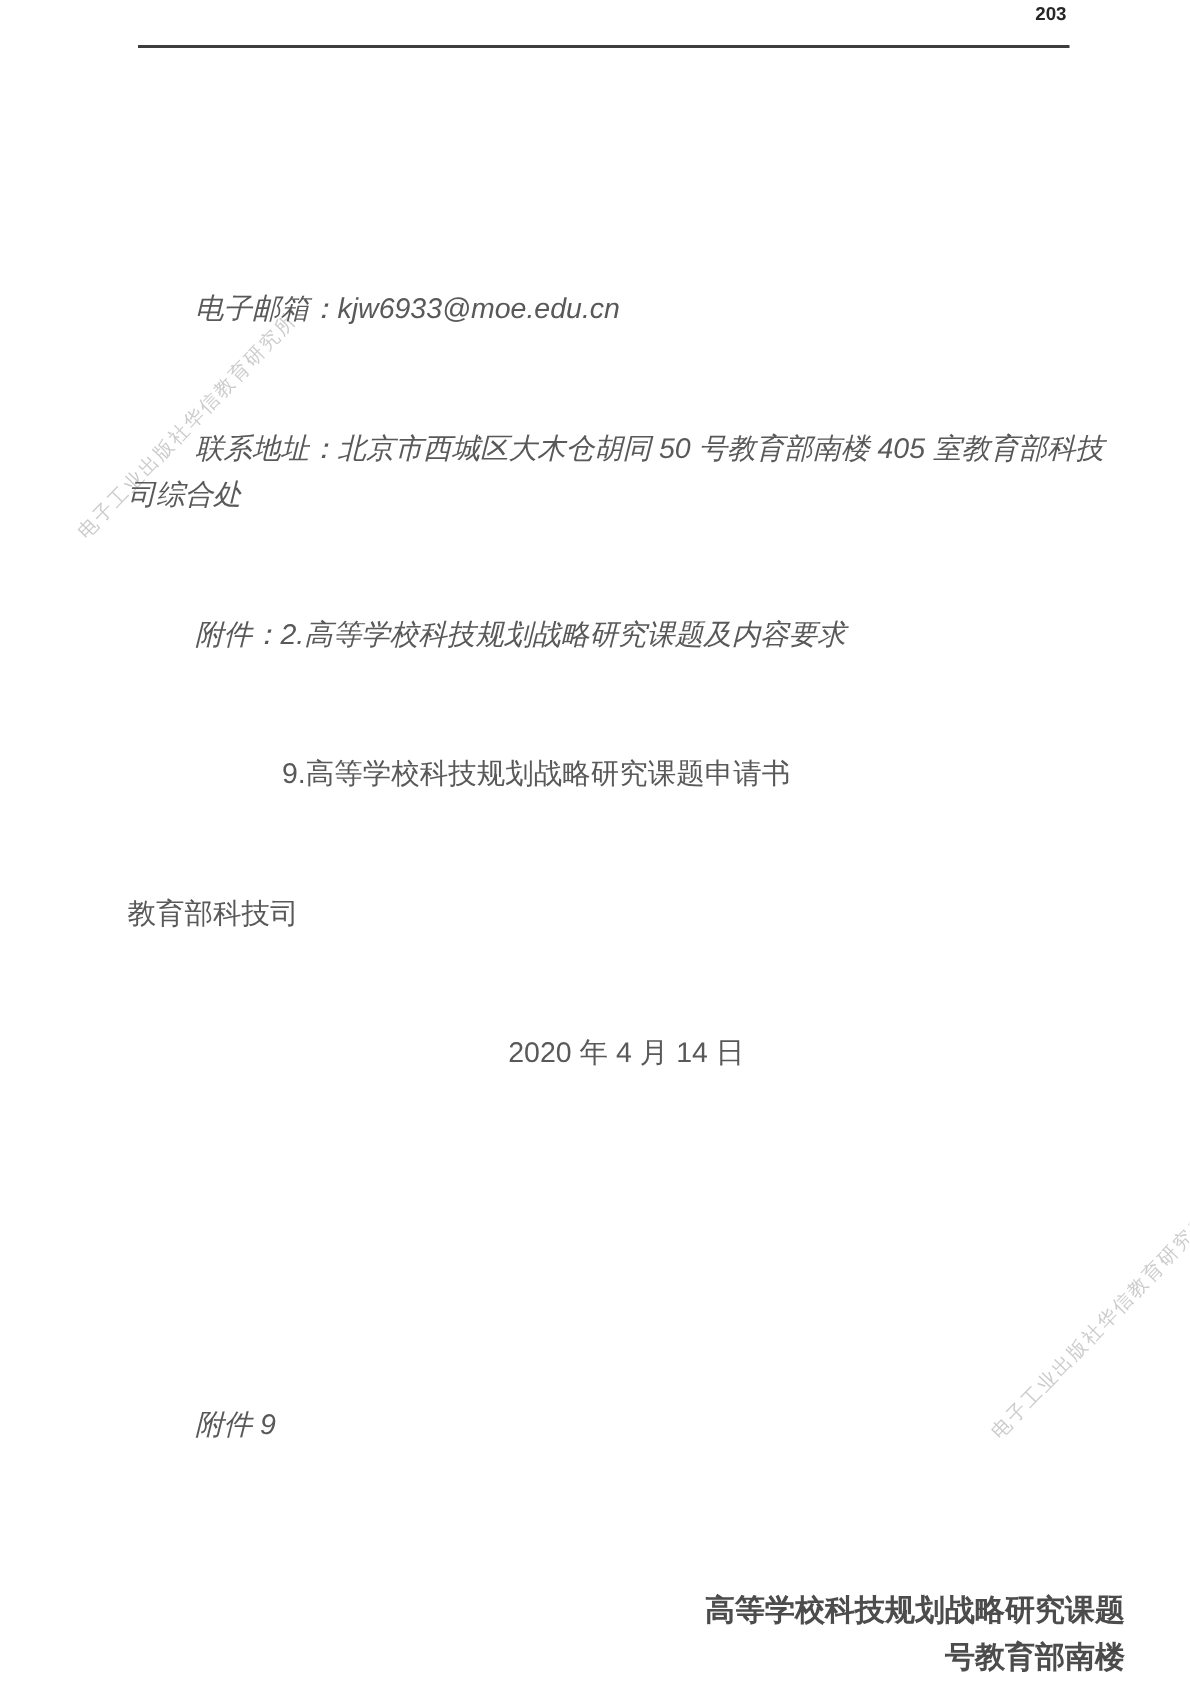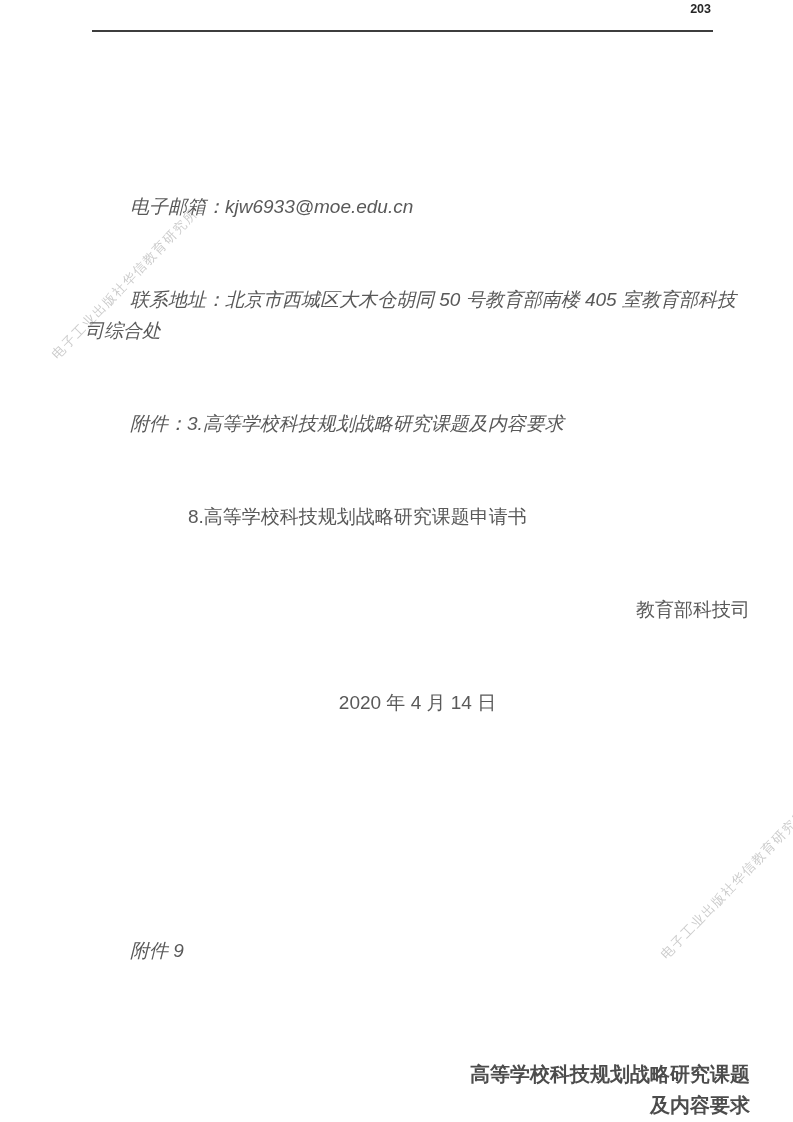--- a/index.html
+++ b/index.html
@@ -33,21 +33,21 @@
   .wm-left{left:125px;top:284px;}
   .wm-right{left:734px;top:884px;}
   .content{
     position:absolute;left:85px;top:98px;width:665px;
     font-size:19px;line-height:31px;
     white-space:pre;
   }
   .content p{margin:0;}
   .indent{text-indent:45px;font-style:italic;}
   .hang{padding-left:103px;}
-  .signer{text-align:right;margin-right:42px;}
+  .signer{margin-right:42px;}
   .date-line{text-align:center;margin-right:32px;}
   .spacer-line{height:31px;}
   .doc-title{
     margin:0;text-align:right;
     font-size:20px;font-weight:700;color:#4c4c4c;
     line-height:31px;white-space:normal;
   }
 </style>
 </head>
 <body>
@@ -58,32 +58,32 @@
   <div class="header-rule"></div>
 
   <div class="watermark wm-left">电子工业出版社华信教育研究所</div>
   <div class="watermark wm-right">电子工业出版社华信教育研究所</div>
 
   <div class="content">
 
     <p class="indent">电子邮箱：kjw6933@moe.edu.cn</p>
     <p class="indent">联系地址：北京市西城区大木仓胡同 50 号教育部南楼 405 室教育部科技
 司综合处</p>
-    <p class="indent">附件：3.高等学校科技规划战略研究课题及内容要求</p>
-    <p class="hang">8.高等学校科技规划战略研究课题申请书</p>
+    <p class="indent">附件：2.高等学校科技规划战略研究课题及内容要求</p>
+    <p class="hang">9.高等学校科技规划战略研究课题申请书</p>
     <p class="signer">教育部科技司</p>
     <p class="date-line">2020 年 4 月 14 日</p>
 
     <div class="spacer-line"></div>
 
     <p class="indent">附件 9</p>
 
     <div class="doc-title">
       <div>高等学校科技规划战略研究课题</div>
-      <div>及内容要求</div>
+      <div>号教育部南楼</div>
     </div>
 
     
 
     
     
     
     
     
     

